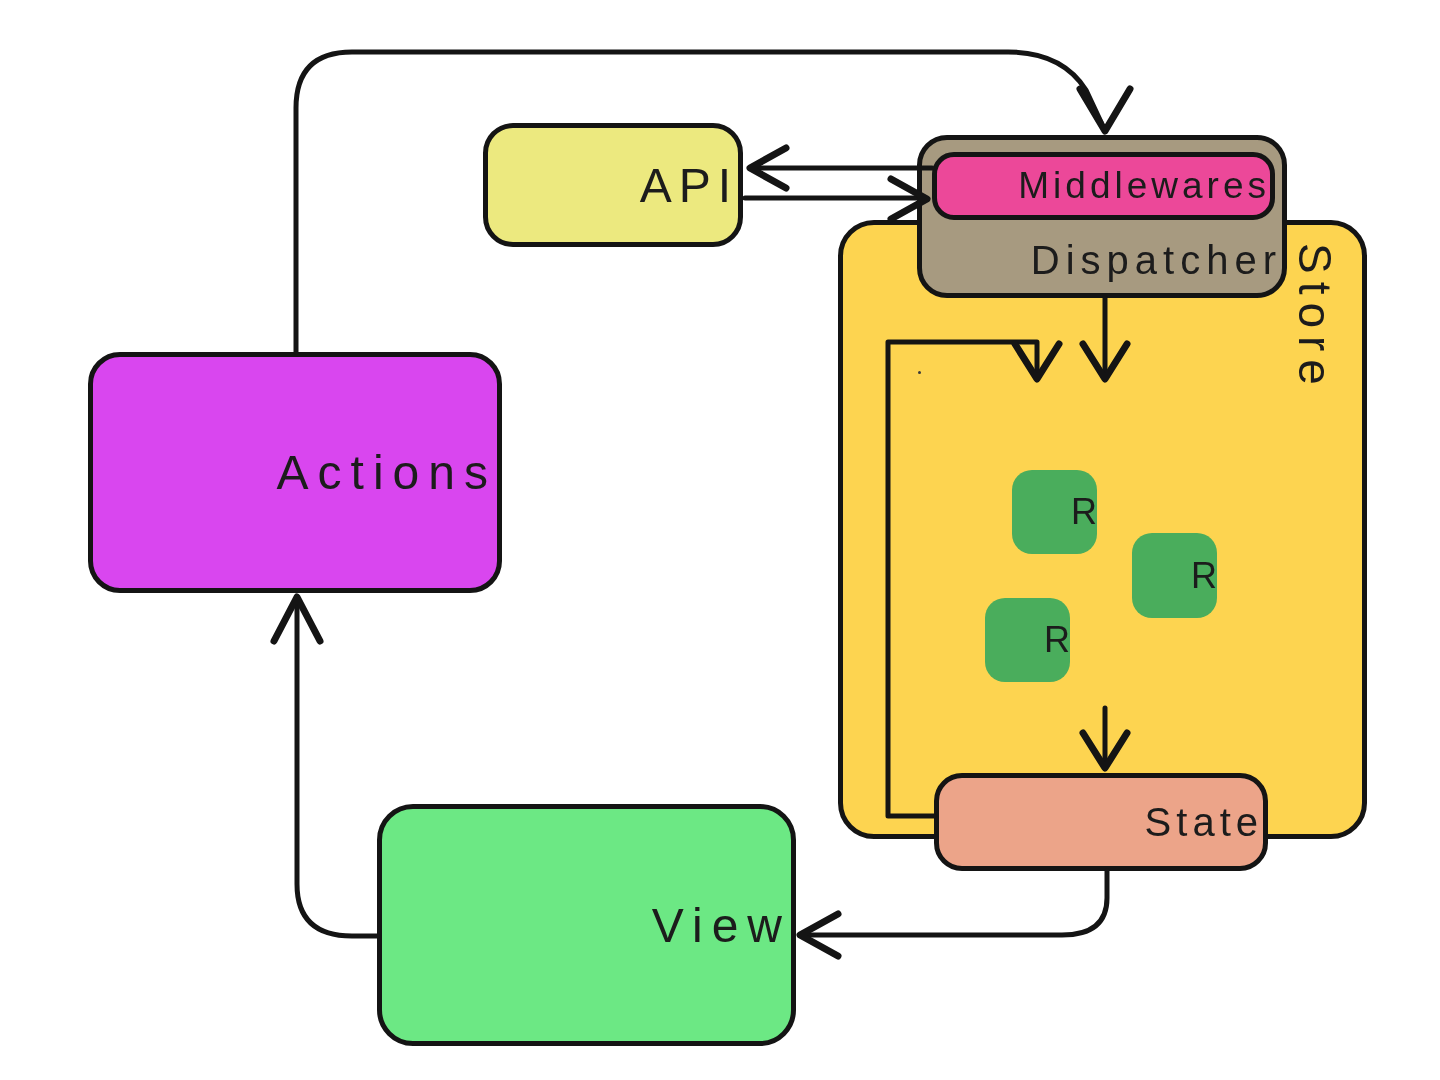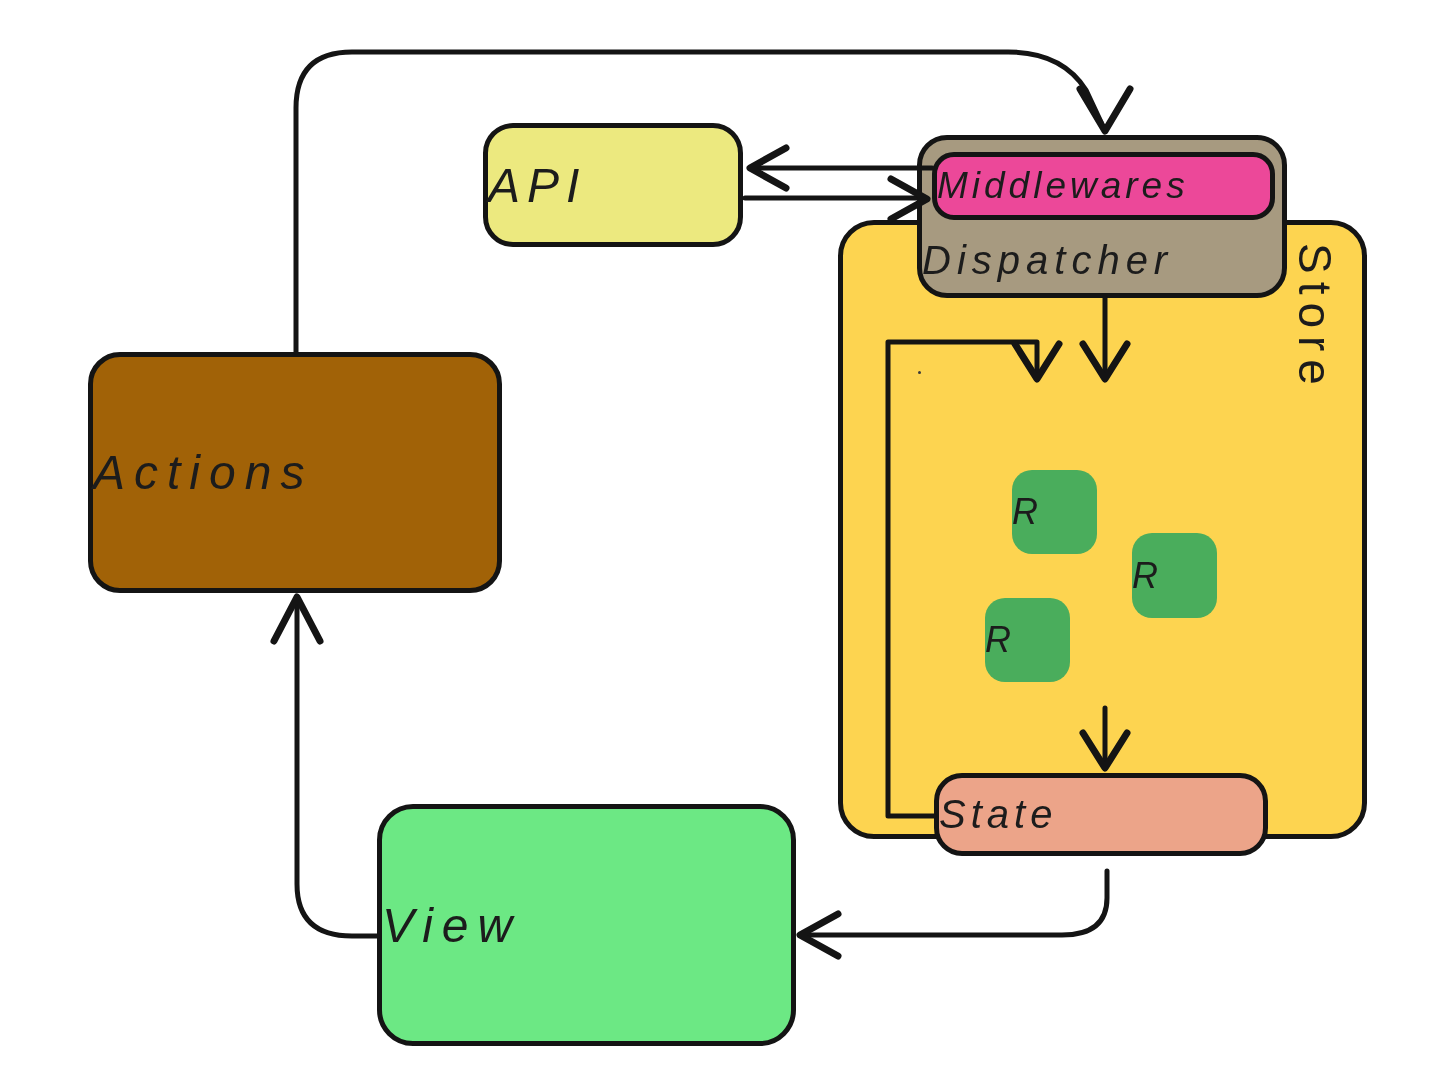--- a/index.html
+++ b/index.html
@@ -2,55 +2,55 @@
 <html><head>
 <meta charset="utf-8">
 <style>
   html,body{margin:0;padding:0;background:#ffffff;}
   .canvas{
     position:relative;width:1440px;height:1080px;background:#ffffff;overflow:hidden;
     font-family:"Liberation Sans", sans-serif;color:#1c1c1c;
   }
   .node{
     position:absolute;border:5px solid #141414;box-sizing:border-box;
-    display:flex;align-items:center;justify-content:flex-start;font-style:italic;
+    display:flex;align-items:center;justify-content:flex-end;
   }
   .label{white-space:nowrap;color:#1c1c1c;}
   
   .actions{left:88px;top:352px;width:414px;height:241px;border-radius:32px;font-size:48px;letter-spacing:9px;}
   .api{left:483px;top:123px;width:260px;height:124px;border-radius:30px;font-size:48px;letter-spacing:7px;}
   .store{left:838px;top:220px;width:529px;height:619px;border-radius:36px;}
   .store-label{
     position:absolute;left:1341px;top:243px;font-size:46px;letter-spacing:8px;
     transform:rotate(90deg);transform-origin:0 0;line-height:52px;
   }
   .dispatcher{left:917px;top:135px;width:370px;height:163px;border-radius:30px;align-items:flex-end;font-size:40px;letter-spacing:6px;padding-bottom:10px;}
   .middlewares{left:932px;top:152px;width:343px;height:68px;border-radius:22px;font-size:37px;letter-spacing:4px;}
   .reducer{left:943px;top:385px;width:319px;height:323px;border-radius:30px;align-items:flex-start;font-size:40px;letter-spacing:6px;padding-top:16px;}
   .rblock{border:none;border-radius:20px;font-size:36px;}
   .r1{left:1012px;top:470px;width:85px;height:84px;}
   .r2{left:1132px;top:533px;width:85px;height:85px;}
   .r3{left:985px;top:598px;width:85px;height:84px;}
-  .state{left:934px;top:773px;width:334px;height:83px;border-radius:28px;font-size:40px;letter-spacing:5px;}
+  .state{left:934px;top:773px;width:334px;height:98px;border-radius:28px;font-size:40px;letter-spacing:5px;}
   .view{left:377px;top:804px;width:419px;height:242px;border-radius:36px;font-size:48px;letter-spacing:9px;}
   .stray-dot{position:absolute;left:918px;top:371px;width:3px;height:3px;border-radius:50%;background:#3a3a3a;}
   .wires{position:absolute;left:0;top:0;width:1440px;height:1080px;pointer-events:none;}
   .wires path, .wires polyline{fill:none;stroke:#141414;stroke-linecap:round;stroke-linejoin:round;}
   .wires path{stroke-width:5;}
   .wires polyline{stroke-width:7;}
 </style>
 </head>
 <body>
 
 <div class="canvas">
 
   <div class="node store" style="background-color: rgb(253, 212, 80);"></div>
   <div class="label store-label">Store</div>
 
-  <div class="node actions" style="background-color: #a16207;">
+  <div class="node actions" style="background-color: #d946ef;">
     <span class="label">Actions</span>
   </div>
 
   <div class="node api" style="background-color: rgb(236, 233, 127);">
     <span class="label">API</span>
   </div>
 
   <div class="node dispatcher" style="background-color: rgb(167, 154, 128);">
     <span class="label">Dispatcher</span>
   </div>

